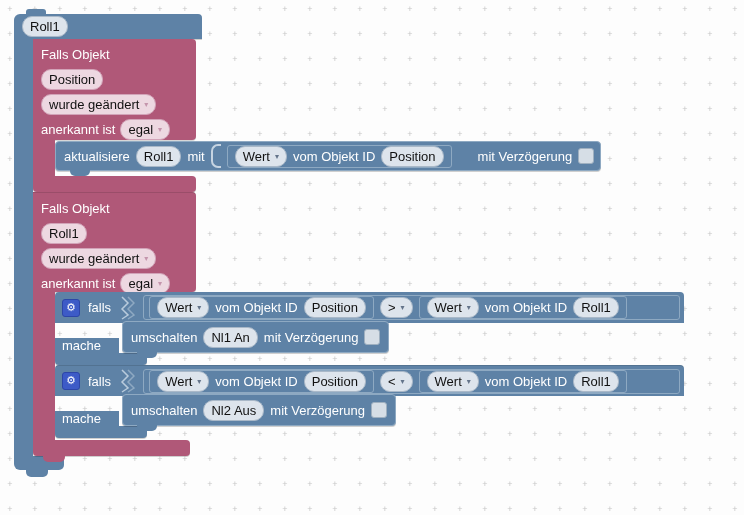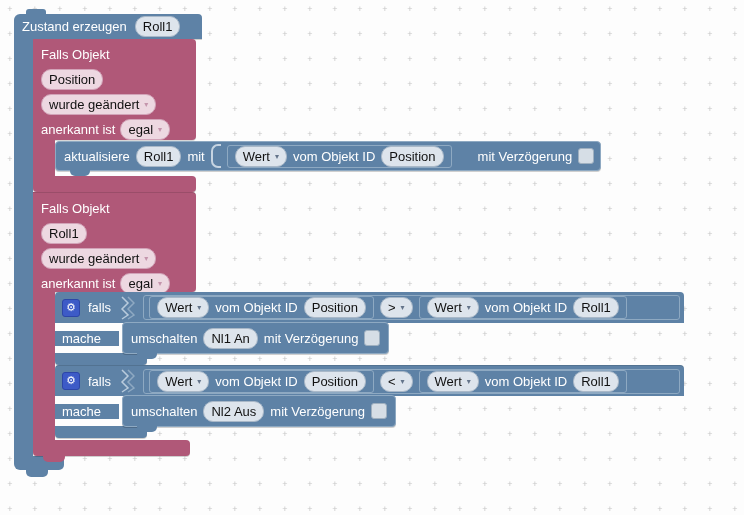--- a/index.html
+++ b/index.html
@@ -51,21 +51,21 @@
   .value-block{display:inline-flex;align-items:center;gap:6px;background:#5e82a6;
     border:1px solid #8ea9c2;border-radius:3px;padding:2px 7px;height:23px;box-sizing:border-box;}
   .socket{width:8px;height:20px;border:2px solid #c6d4e2;border-right:none;border-radius:7px 0 0 7px;flex:none;}
 
   
   .ifblock{width:629px;}
   .ifrow1{height:31px;border-radius:4px 4px 0 0;display:flex;align-items:center;gap:8px;
     padding:0 4px 0 7px;box-sizing:border-box;}
   .cond-wrap{flex:1;display:flex;align-items:center;gap:6px;background:#5e82a6;
     border:1px solid #8ea9c2;border-radius:3px;padding:2px 5px;height:25px;box-sizing:border-box;}
-  .ifrow2{height:30px;display:flex;align-items:center;}
+  .ifrow2{height:30px;display:flex;align-items:flex-end;}
   .mache-cell{width:64px;display:flex;align-items:center;padding-left:7px;box-sizing:border-box;flex:none;}
   .ifrow2 .stmt{position:relative;margin-left:3px;height:30px;}
   .ifrow3{width:92px;height:12px;border-radius:0 0 4px 4px;box-shadow:0 1px 0 rgba(0,0,0,.18);}
 
   .gear{width:16px;height:16px;background:#3d5bc7;border:1px solid #2d46a8;border-radius:3px;
     color:#fff;font-size:11px;line-height:15px;text-align:center;flex:none;cursor:pointer;}
   .zz{flex:none;}
   .spacer14{width:14px;flex:none;}
   .seam{border-top:1px solid rgba(0,0,0,.12);}
 </style>
@@ -700,21 +700,20 @@
       <span class="dot" style="left: 585px; top: 509px;">+</span>
       <span class="dot" style="left: 610px; top: 509px;">+</span>
       <span class="dot" style="left: 635px; top: 509px;">+</span>
       <span class="dot" style="left: 660px; top: 509px;">+</span>
       <span class="dot" style="left: 685px; top: 509px;">+</span>
       <span class="dot" style="left: 710px; top: 509px;">+</span>
       <span class="dot" style="left: 735px; top: 509px;">+</span>
     </div>
 
   <div class="abs blue" id="root-header">
-    <span class="blk-label">Zustand erzeugen</span>
     <span class="field fieldB">Roll1</span>
   </div>
   <div class="abs blue" id="root-spine"></div>
   <div class="abs blue" id="root-bottom"></div>
 
   <div class="abs pink pink-fields" style="top:39px;height:101px;">
     <div class="prow">
         <span class="blk-label">Falls Objekt</span>
       </div>
     <div class="prow">

